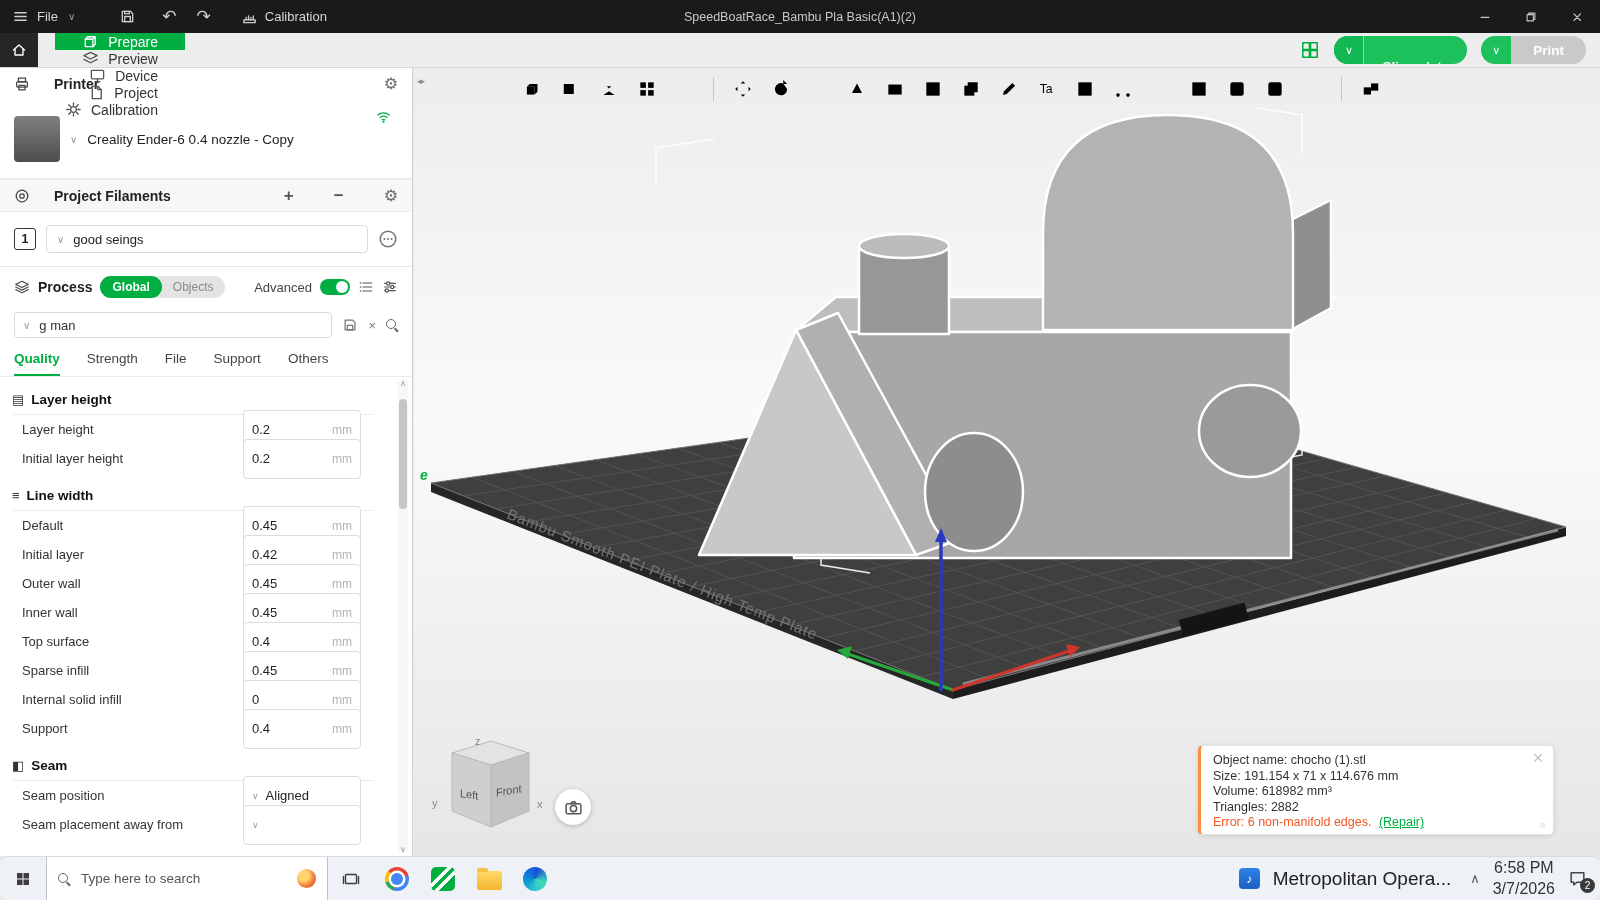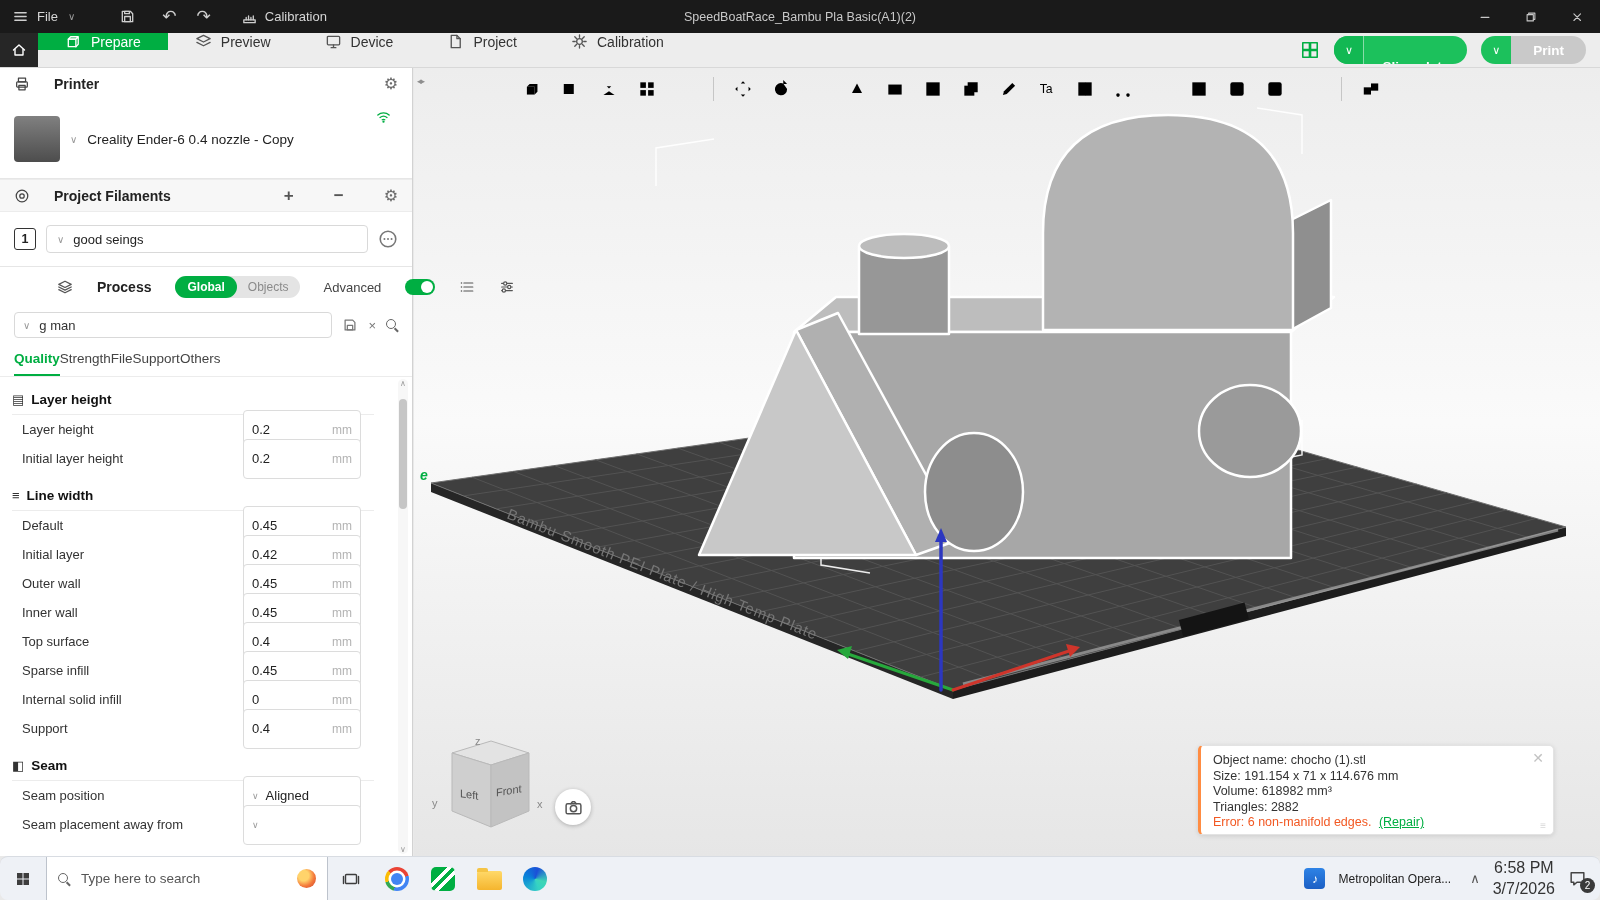--- a/index.html
+++ b/index.html
@@ -62,38 +62,38 @@
   #wifi{position:absolute;right:20px;top:8px;color:#00ae42;width:17px;height:17px;}
   .subhead{background:#f7f7f7;border-top:1px solid #ececec;border-bottom:1px solid #ececec;height:33px;}
   .plusminus{font-size:17px;color:#555;line-height:1;}
   .pm2{margin-left:16px;margin-right:16px;}
   #filament-row{height:54px;display:flex;align-items:center;gap:10px;padding:0 14px;flex:none;}
   #fil-idx{width:22px;height:22px;border:1.5px solid #333;border-radius:3px;display:flex;align-items:center;
     justify-content:center;font-size:12.5px;font-weight:700;color:#222;}
   #fil-select{flex:1;height:28px;border:1px solid #d9d9d9;border-radius:4px;display:flex;align-items:center;
     gap:9px;padding:0 10px;font-size:13px;color:#222;}
   #fil-more{color:#777;width:20px;height:20px;}
-  #process-head{height:40px;display:flex;align-items:center;gap:24px;padding:0 14px;flex:none;margin-left:43px;}
+  #process-head{height:40px;display:flex;align-items:center;gap:8px;padding:0 14px;flex:none;}
   #process-head .title{font-size:14px;font-weight:700;color:#222;}
   .pill{display:flex;align-items:center;background:#e4e4e4;border-radius:11px;height:22px;font-size:12px;}
   .pill .on{background:#00ae42;color:#fff;border-radius:11px;height:22px;display:flex;align-items:center;padding:0 12px;font-weight:700;}
   .pill .off{color:#8a8a8a;padding:0 11px;}
   #adv-label{margin-left:auto;font-size:13px;color:#444;}
   .toggle{width:30px;height:16px;border-radius:8px;background:#00ae42;position:relative;flex:none;}
   .toggle::after{content:'';position:absolute;right:2px;top:2px;width:12px;height:12px;border-radius:50%;background:#fff;}
   #process-head .ic{color:#555;}
   #search-row{height:36px;display:flex;align-items:center;gap:10px;padding:0 14px;flex:none;}
   #search-box{flex:1;height:26px;border:1px solid #d9d9d9;border-radius:4px;display:flex;align-items:center;
     gap:7px;padding:0 8px;}
   #search-box input{border:none;outline:none;flex:1;font-size:13px;color:#333;font-family:inherit;min-width:0;background:transparent;}
   .x-glyph{font-size:13px;color:#777;line-height:1;}
   .mag{width:12px;height:12px;position:relative;display:inline-block;flex:none;}
   .mag::before{content:'';position:absolute;width:8px;height:8px;border:1.6px solid #666;border-radius:50%;left:0;top:0;}
   .mag::after{content:'';position:absolute;width:5px;height:1.6px;background:#666;bottom:0;right:-1px;transform:rotate(45deg);}
-  #process-tabs{height:34px;display:flex;align-items:center;padding:0 14px;
+  #process-tabs{height:34px;display:flex;align-items:center;gap:27px;padding:0 14px;
     border-bottom:1px solid #ececec;flex:none;}
   .ptab{font-size:13.5px;color:#444;height:100%;display:flex;align-items:center;border-bottom:2px solid transparent;}
   .ptab.active{color:#00ae42;font-weight:700;border-bottom-color:#00ae42;}
   #settings-wrap{flex:1;position:relative;overflow:hidden;}
   #settings-list{position:absolute;inset:0 18px 0 0;overflow:hidden;}
   .sec-h{display:flex;align-items:center;gap:7px;height:30px;margin:8px 20px 0 12px;
     font-size:13.5px;font-weight:700;color:#111;border-bottom:1px solid #ececec;}
   .sec-ic{font-size:13px;color:#333;line-height:1;}
   .set-row{display:flex;align-items:center;height:29px;padding-left:22px;padding-right:33px;}
   .set-label{flex:1;font-size:13px;color:#333;white-space:nowrap;overflow:hidden;}
@@ -147,21 +147,21 @@
   .chrome::after{content:'';position:absolute;inset:6px;border-radius:50%;background:#4285f4;box-shadow:0 0 0 2.5px #fff;}
   .bambu{border-radius:5px;background:#00ae42;position:relative;overflow:hidden;}
   .bambu::after{content:'';position:absolute;inset:0;
     background:linear-gradient(135deg,transparent 34%,#fff 34% 44%,transparent 44% 56%,#fff 56% 66%,transparent 66%);}
   .folder{width:25px;height:19px;border-radius:2px;background:linear-gradient(#ffd969,#f5b52e);position:relative;margin-top:3px;}
   .folder::before{content:'';position:absolute;top:-3px;left:0;width:11px;height:4px;border-radius:2px 2px 0 0;background:#f5c445;}
   .edge{border-radius:50%;background:conic-gradient(from 160deg,#35d2c4,#0883d9 35%,#1b4fd8 60%,#3dd6b5 85%,#35d2c4);}
   #tray{margin-left:auto;display:flex;align-items:center;gap:13px;padding-right:12px;height:100%;}
   #media-ic{width:21px;height:21px;border-radius:4px;background:linear-gradient(#2e83e6,#1b5fc4);color:#fff;
     display:flex;align-items:center;justify-content:center;font-size:12px;}
-  #tray-app{font-size:12px;color:#222;}
+  #tray-app{font-size:19px;color:#222;}
   #tray-chev{font-size:13px;color:#555;margin-left:6px;}
   #clock{text-align:center;font-size:16px;color:#333;line-height:1.3;}
   #notif{position:relative;color:#444;width:20px;height:20px;}
   #notif .ic{width:19px;height:19px;}
   #notif-badge{position:absolute;right:-7px;bottom:-4px;min-width:15px;height:15px;border-radius:8px;background:#3a3a3a;
     color:#fff;font-size:10px;display:flex;align-items:center;justify-content:center;padding:0 3px;}
 </style>
 </head>
 <body>
 
@@ -220,21 +220,21 @@
 
 <div id="tabbar">
   <div id="home-btn">
     <span class="ic">
         <svg viewBox="0 0 18 18">
           <path d="M3.5 9L9 4l5.5 5"></path>
           <path d="M5 8.5V14h8V8.5"></path>
         </svg>
       </span>
   </div>
-  <div id="main-tabs" style="display:flex;align-items:flex-start;">
+  <div id="main-tabs" style="display:flex;align-items:flex-end;flex-direction:column;">
       <div class="mtab active">
         <span class="ic">
           <svg viewBox="0 0 18 18">
             <rect x="3.5" y="6.5" width="8" height="8"></rect>
             <path d="M3.5 6.5L6 4h8l-2.5 2.5zM11.5 6.5L14 4v8l-2.5 2.5"></path>
           </svg>
         </span>
         <span>Prepare</span>
       </div>
       <div class="mtab">

